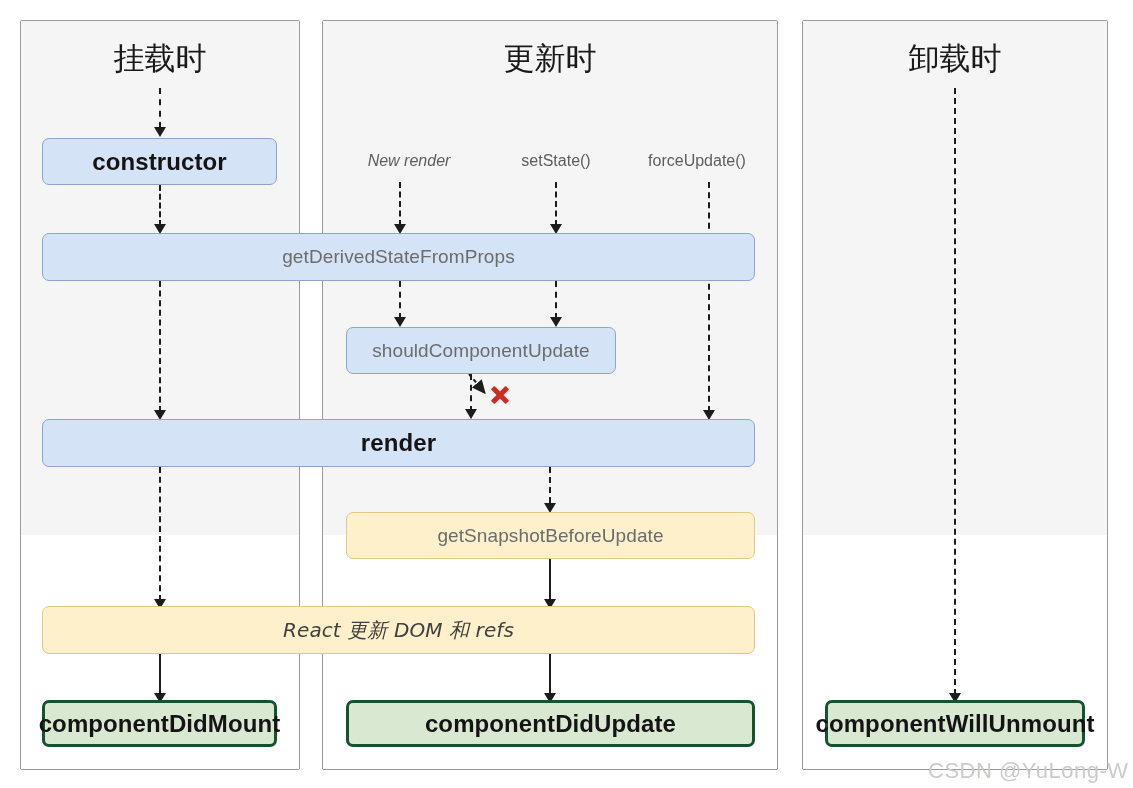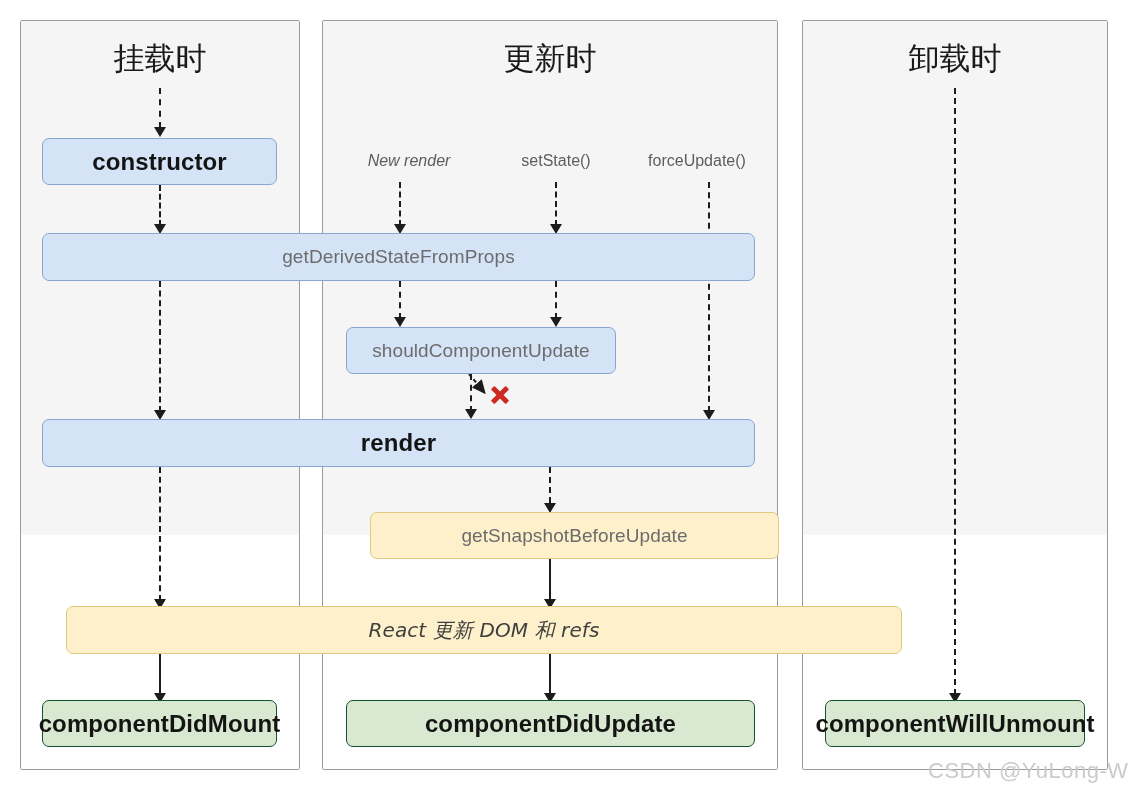--- a/index.html
+++ b/index.html
@@ -64,25 +64,24 @@
     white-space: nowrap;
     letter-spacing: 0.1px;
   }
   .node.blue {
     background: #d5e3f7;
     border: 1px solid #8aa6cf;
   }
   .node.yellow {
     background: #fdf0ca;
     border: 1px solid #e0c981;
-    margin-left: 24px;
   }
   .node.green {
     background: #d9e8d0;
-    border: 1px solid #14532d;
+    border: 3px solid #14532d;
   }
   .node.bold {
     font-weight: bold;
     color: #141414;
     font-size: 24px;
   }
   .node.light {
     font-weight: 400;
     color: #6c6c6c;
     font-size: 19px;
@@ -257,21 +256,21 @@
   <div class="node blue bold" style="left:42px; top:138px; width:235px; height:47px;">constructor</div>
 
   <div class="node blue light" style="left:42px; top:233px; width:713px; height:48px;">getDerivedStateFromProps</div>
 
   <div class="node blue light" style="left:346px; top:327px; width:270px; height:47px;">shouldComponentUpdate</div>
 
   <div class="node blue bold" style="left:42px; top:419px; width:713px; height:48px;">render</div>
 
   <div class="node yellow light" style="left:346px; top:512px; width:409px; height:47px;">getSnapshotBeforeUpdate</div>
 
-  <div class="node yellow italic" style="left:42px; top:606px; width:836px; height:48px;">React 更新 DOM 和 refs</div>
+  <div class="node yellow italic" style="left:42px; top:606px; width:713px; height:48px;">React 更新 DOM 和 refs</div>
 
   <div class="node green bold" style="left:42px; top:700px; width:235px; height:47px;">componentDidMount</div>
 
   <div class="node green bold" style="left:346px; top:700px; width:409px; height:47px;">componentDidUpdate</div>
 
   <div class="node green bold" style="left:825px; top:700px; width:260px; height:47px;">componentWillUnmount</div>
 
   <div class="wm wm-bottom" style="left:928px; top:758px;">CSDN @YuLong-W</div>
 
 </div>

